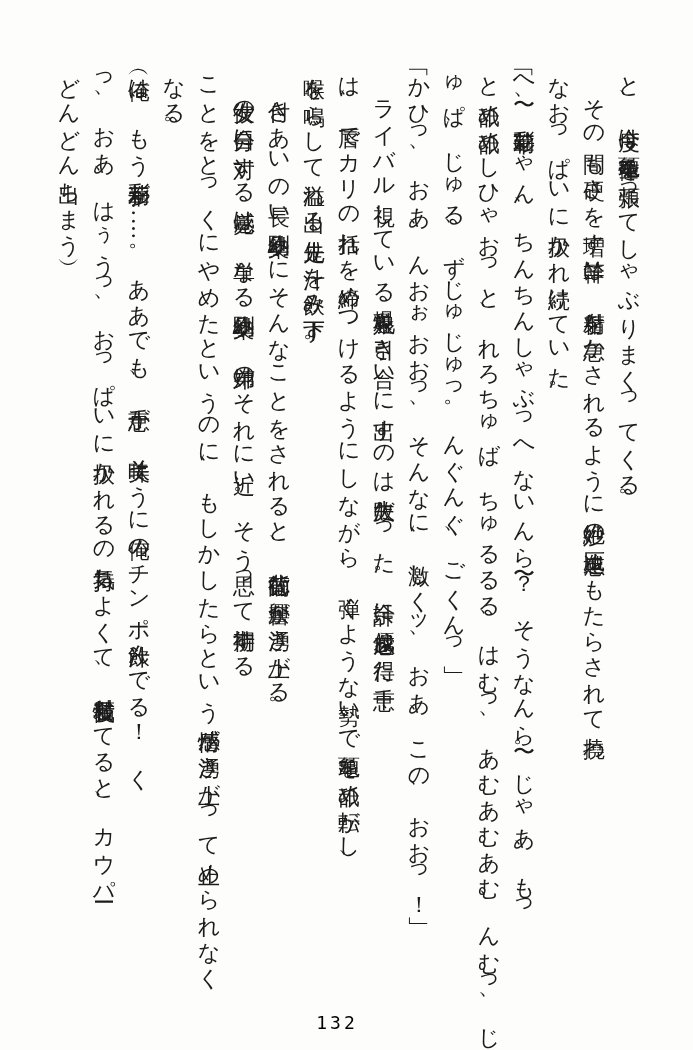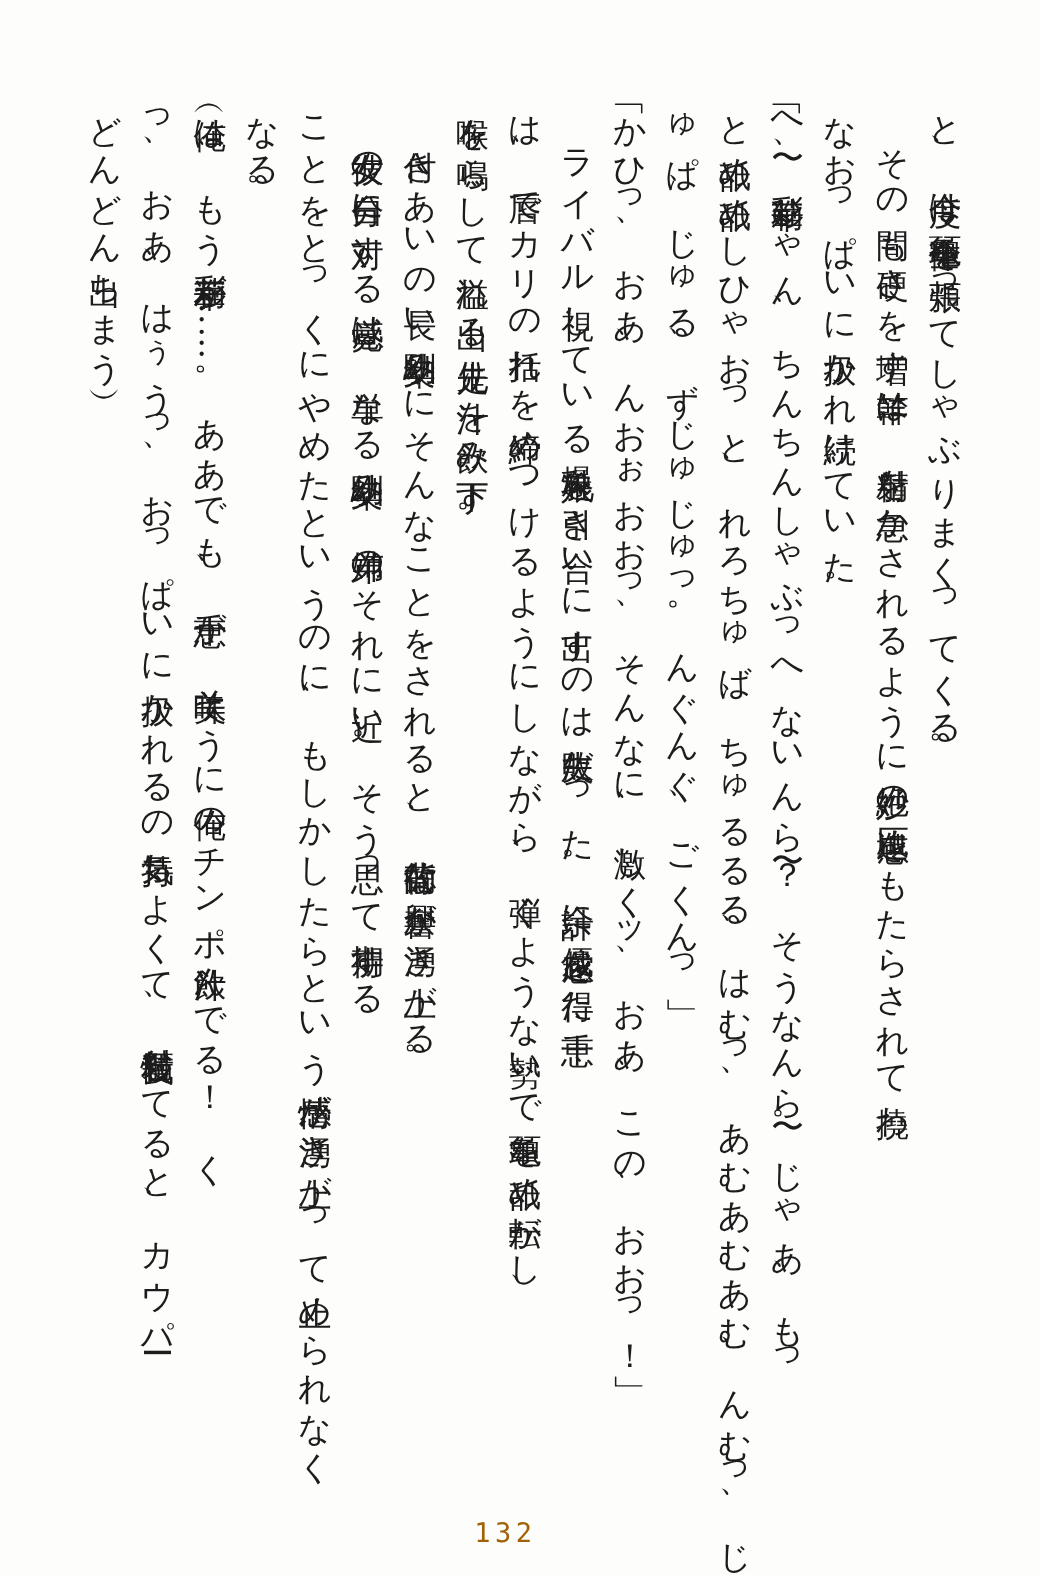--- a/index.html
+++ b/index.html
@@ -37,21 +37,21 @@
   }
   .page-number {
     position: absolute;
     top: 1012px;
     left: 312px;
     width: 50px;
     text-align: center;
     font-family: "DejaVu Sans Mono", "Liberation Mono", monospace;
     font-size: 18px;
     letter-spacing: 3px;
-    color: #a16207;
+    color: #000000;
   }
 </style>
 </head>
 <body>
 
 <div class="page">
 
   <div class="text-area">
     <p class="tline">と、今度は亀頭全体を頬張ってしゃぶりまくってくる。</p>
     <p class="tline indent">その間も硬さを増す幹竿は、射精を急かされるように絶妙の圧迫感をもたらされて撓わ</p>

